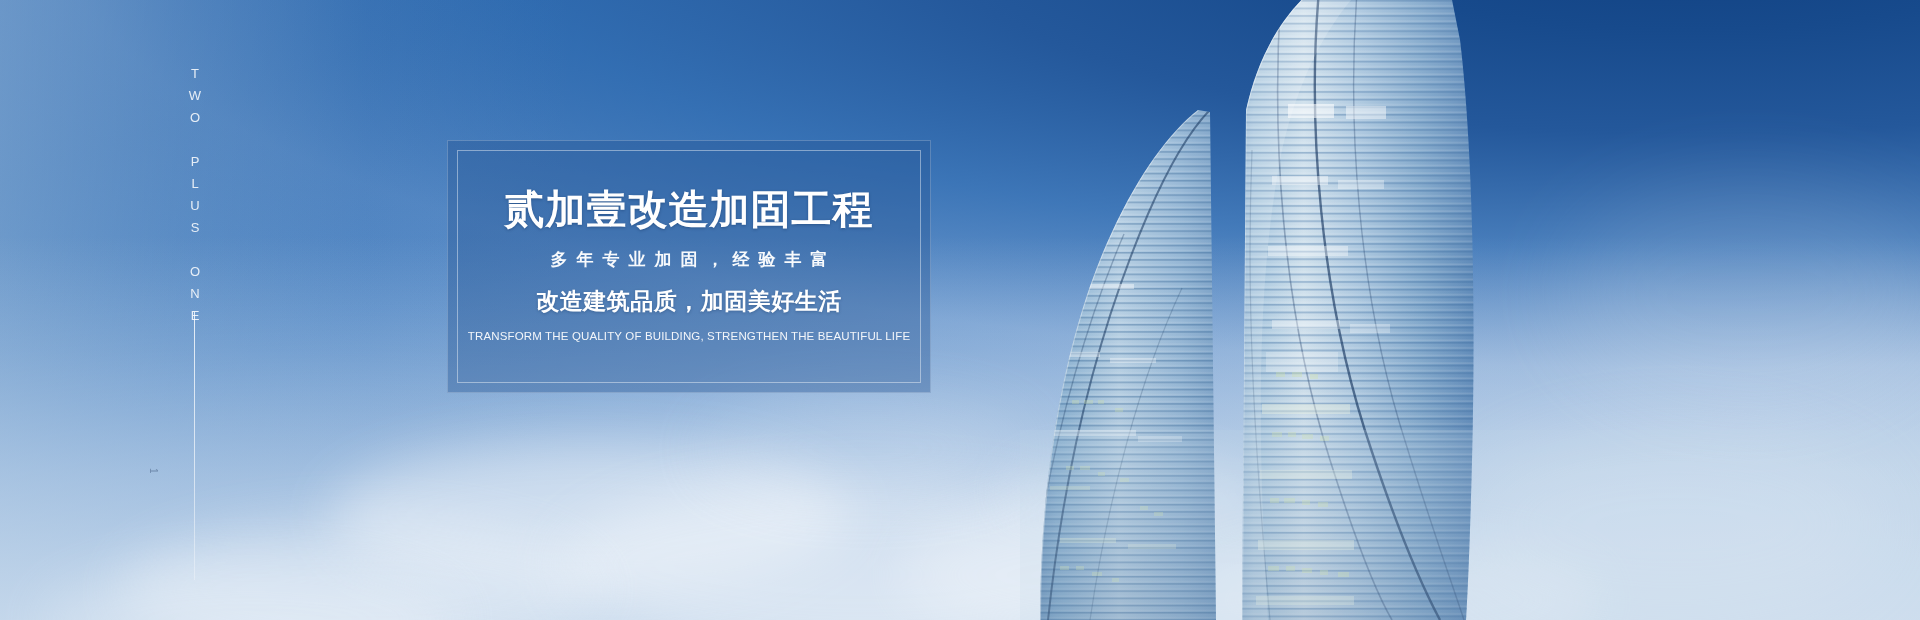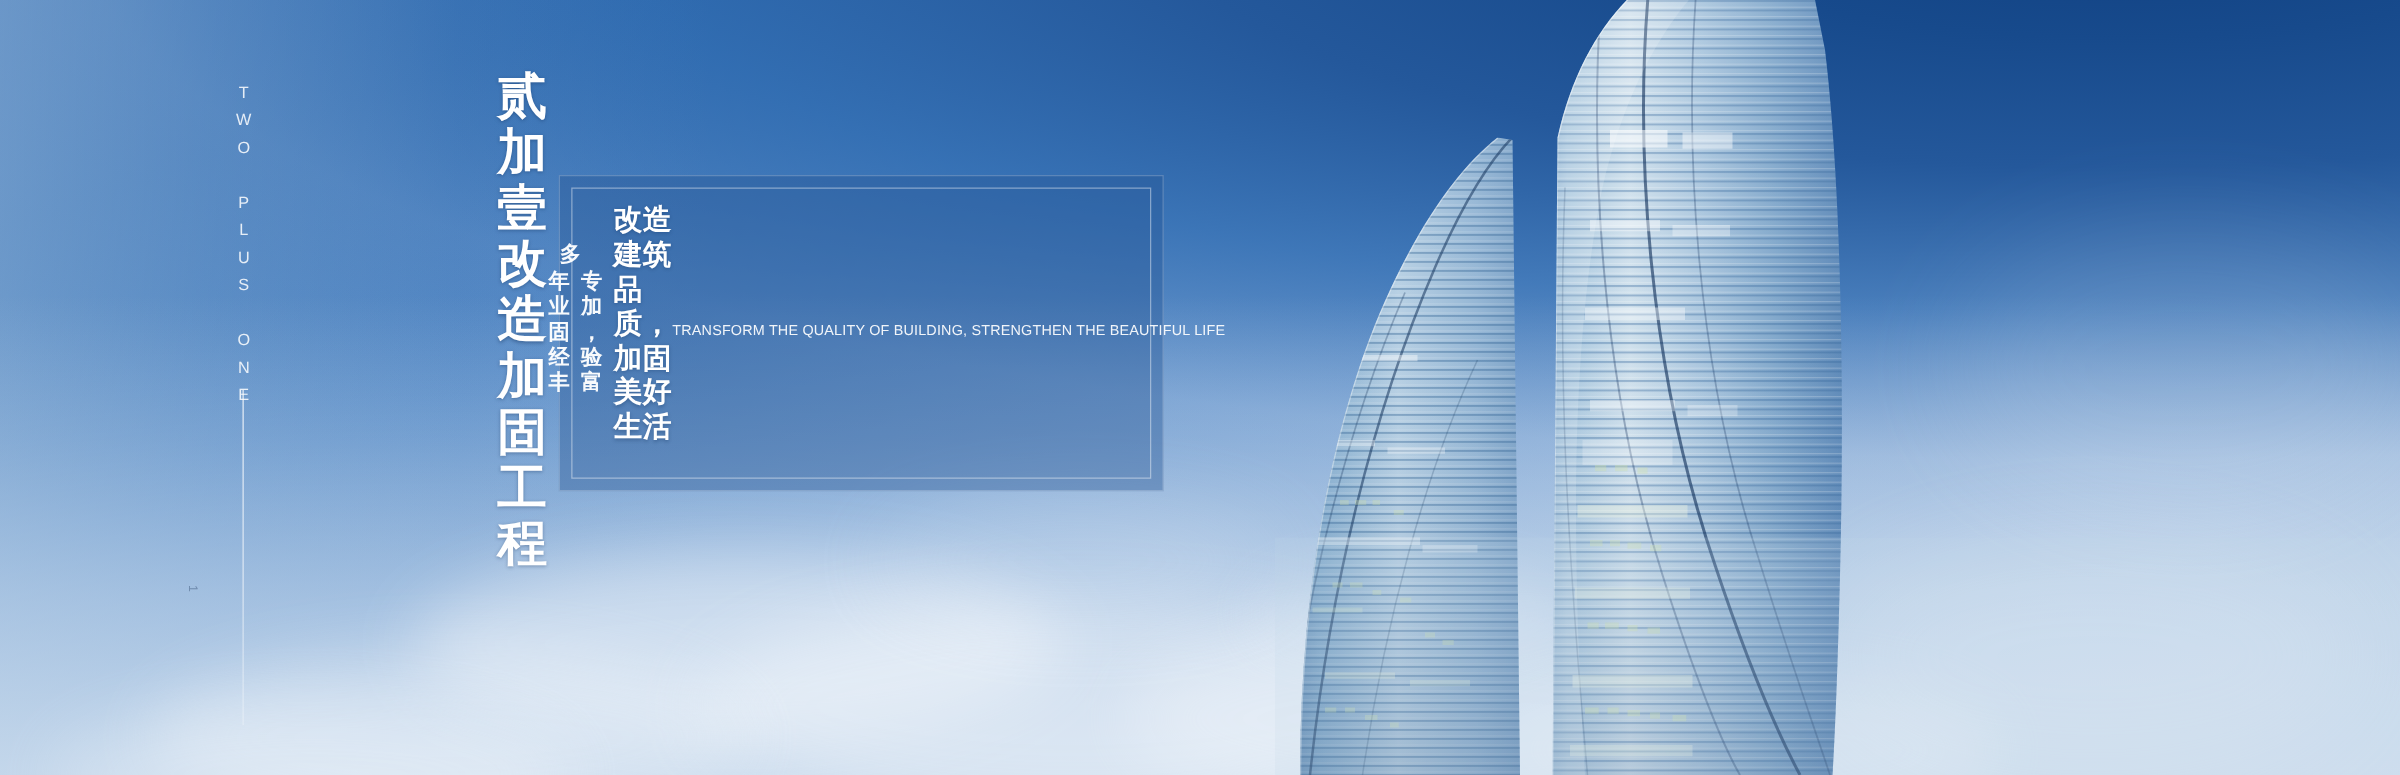--- a/index.html
+++ b/index.html
@@ -133,21 +133,21 @@
     border:1px solid rgba(255,255,255,0.22);
   }
   .panel-inner {
     position:absolute;
     left:9px; top:9px; right:9px; bottom:9px;
     border:1px solid rgba(255,255,255,0.42);
   }
   .panel-content {
     position:absolute;
     left:0; right:0; top:0; bottom:0;
-    display:flex; flex-direction:row;
+    display:flex; flex-direction:column;
     align-items:center; justify-content:center;
     padding:12px 10px 14px;
   }
   .t-title {
     font-size:40px;
     font-weight:700;
     color:#ffffff;
     letter-spacing:1px;
     line-height:1.12;
     text-shadow:0 1px 3px rgba(10,35,75,0.35);
@@ -163,20 +163,21 @@
     margin-bottom:20px;
   }
   .t-slogan {
     font-size:23px;
     font-weight:700;
     color:#ffffff;
     letter-spacing:0.5px;
     line-height:1.2;
     text-shadow:0 1px 3px rgba(10,35,75,0.30);
     margin-bottom:13px;
+    font-family:Liberation Mono, monospace;
   }
   .t-en {
     font-size:11.5px;
     font-weight:400;
     color:rgba(255,255,255,0.92);
     letter-spacing:0.15px;
     line-height:1.2;
     white-space:nowrap;
   }
 </style>

